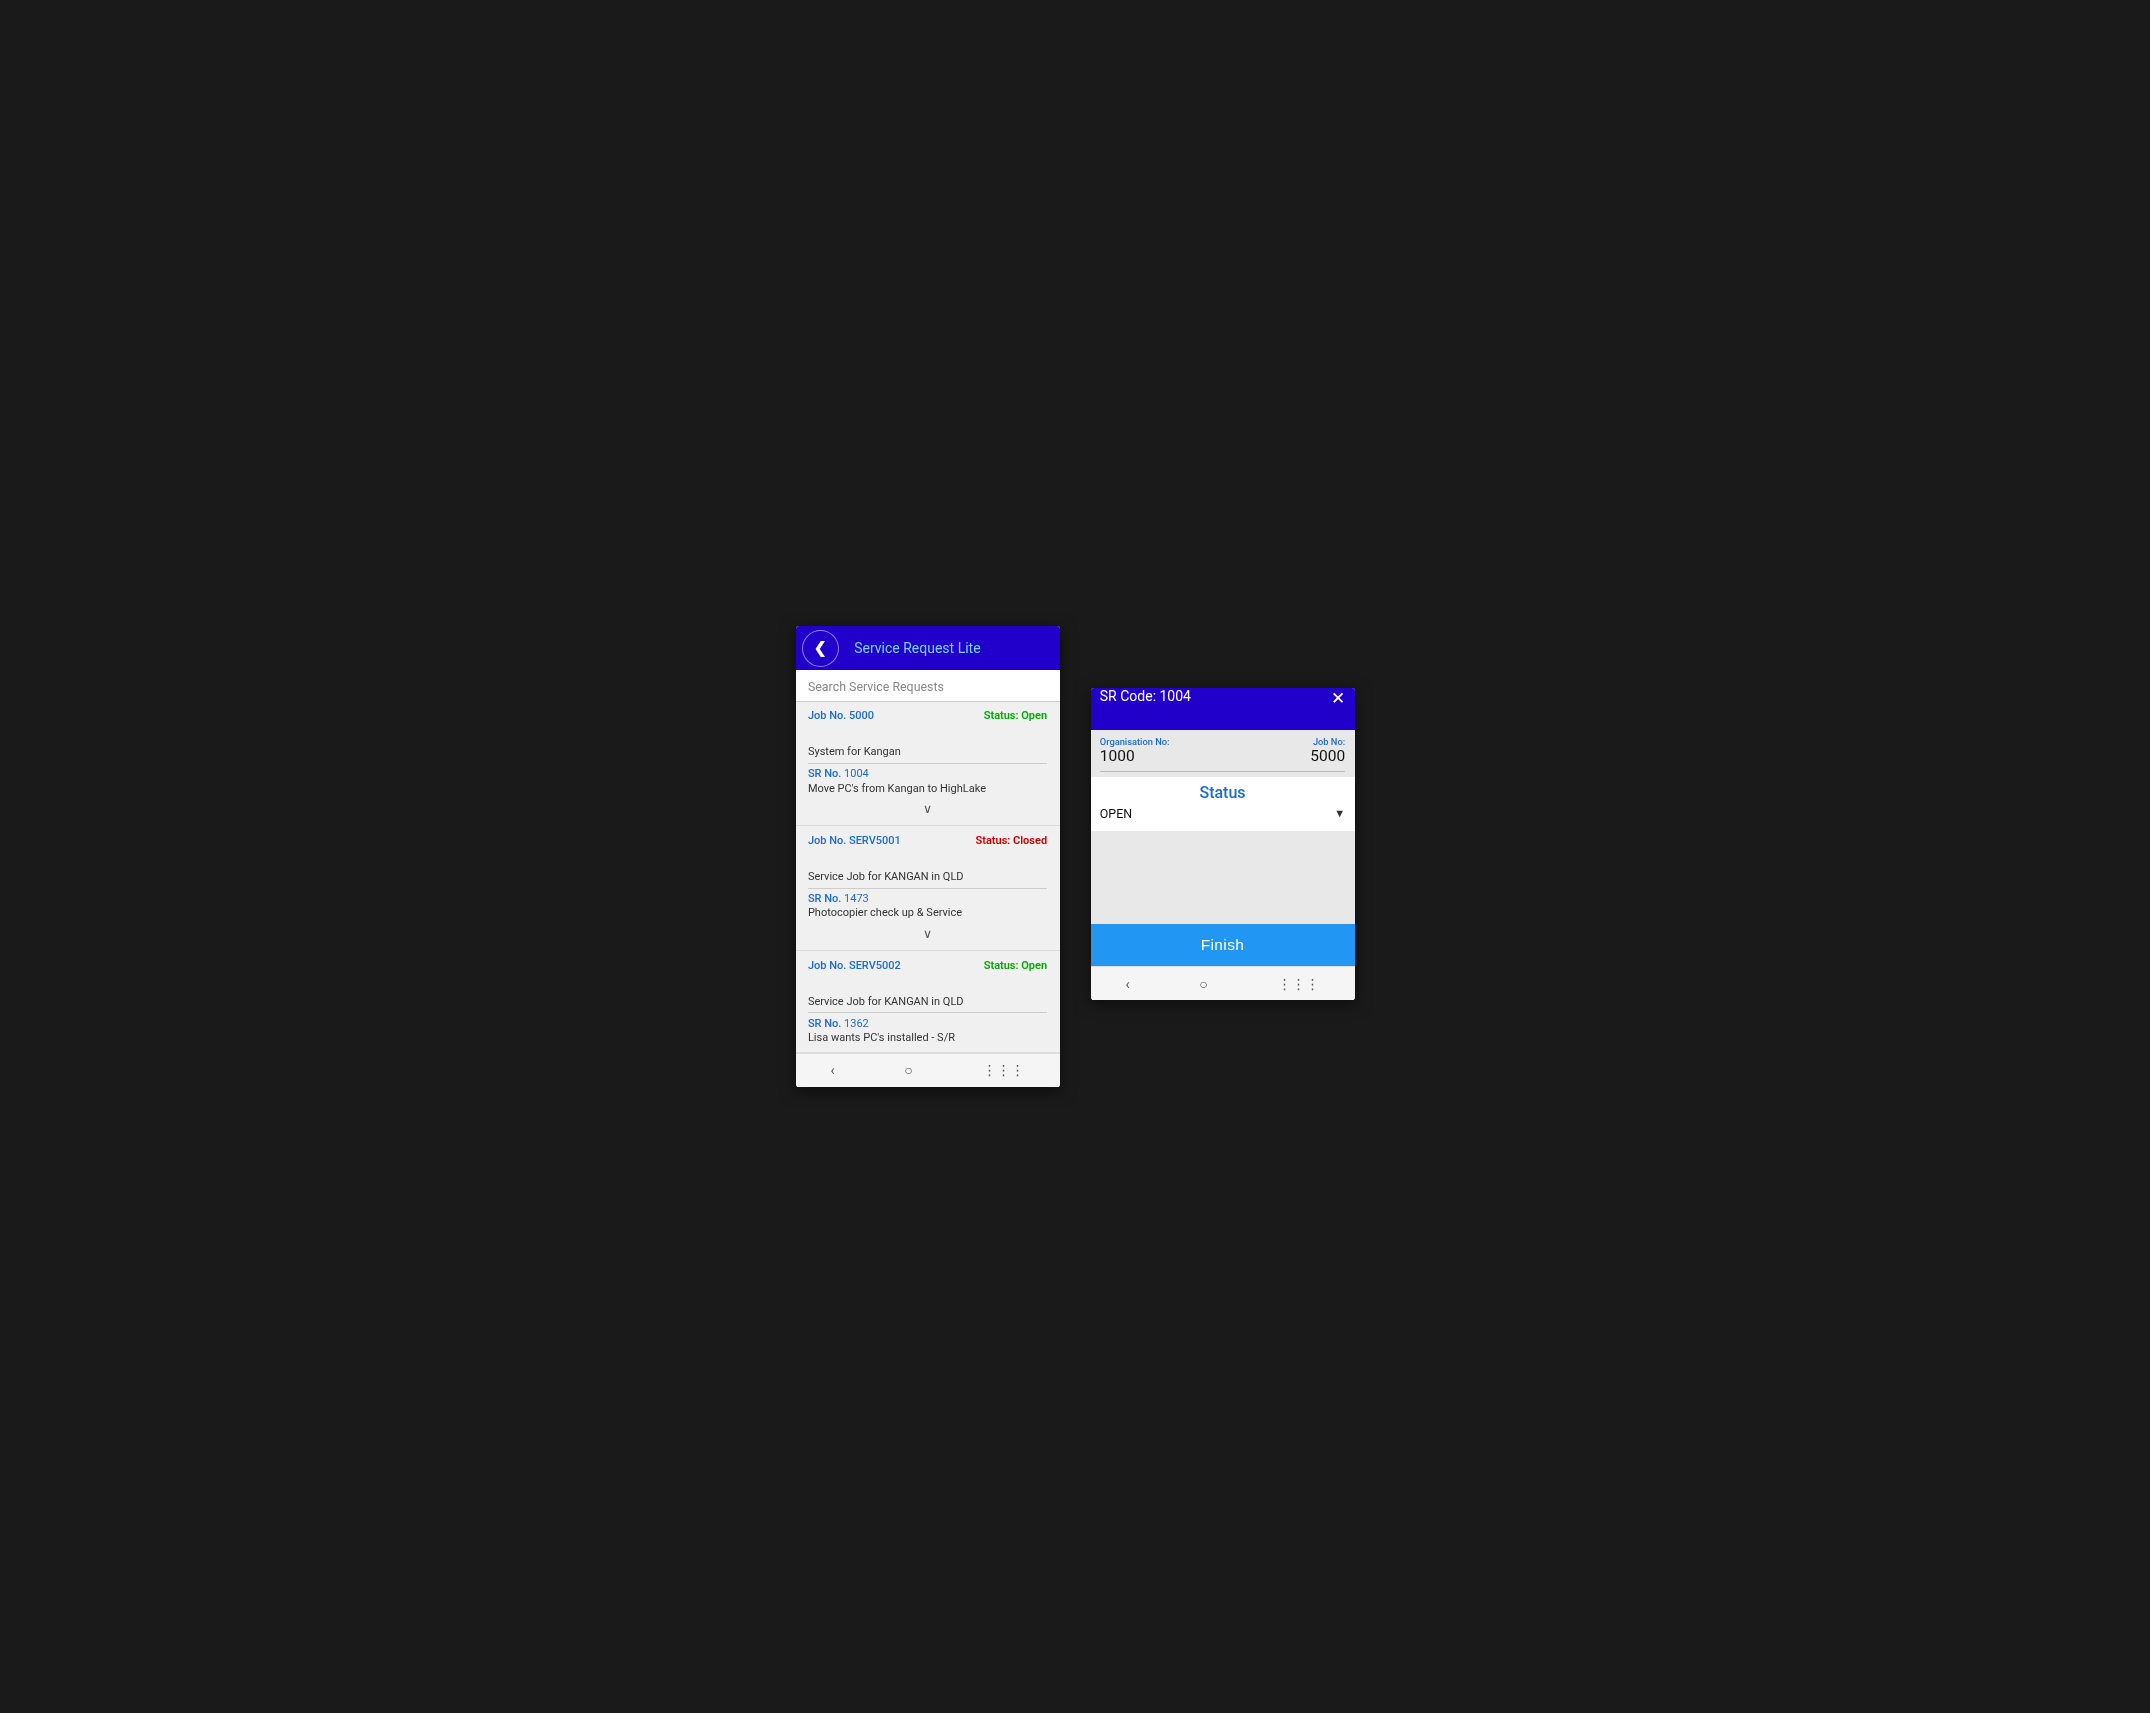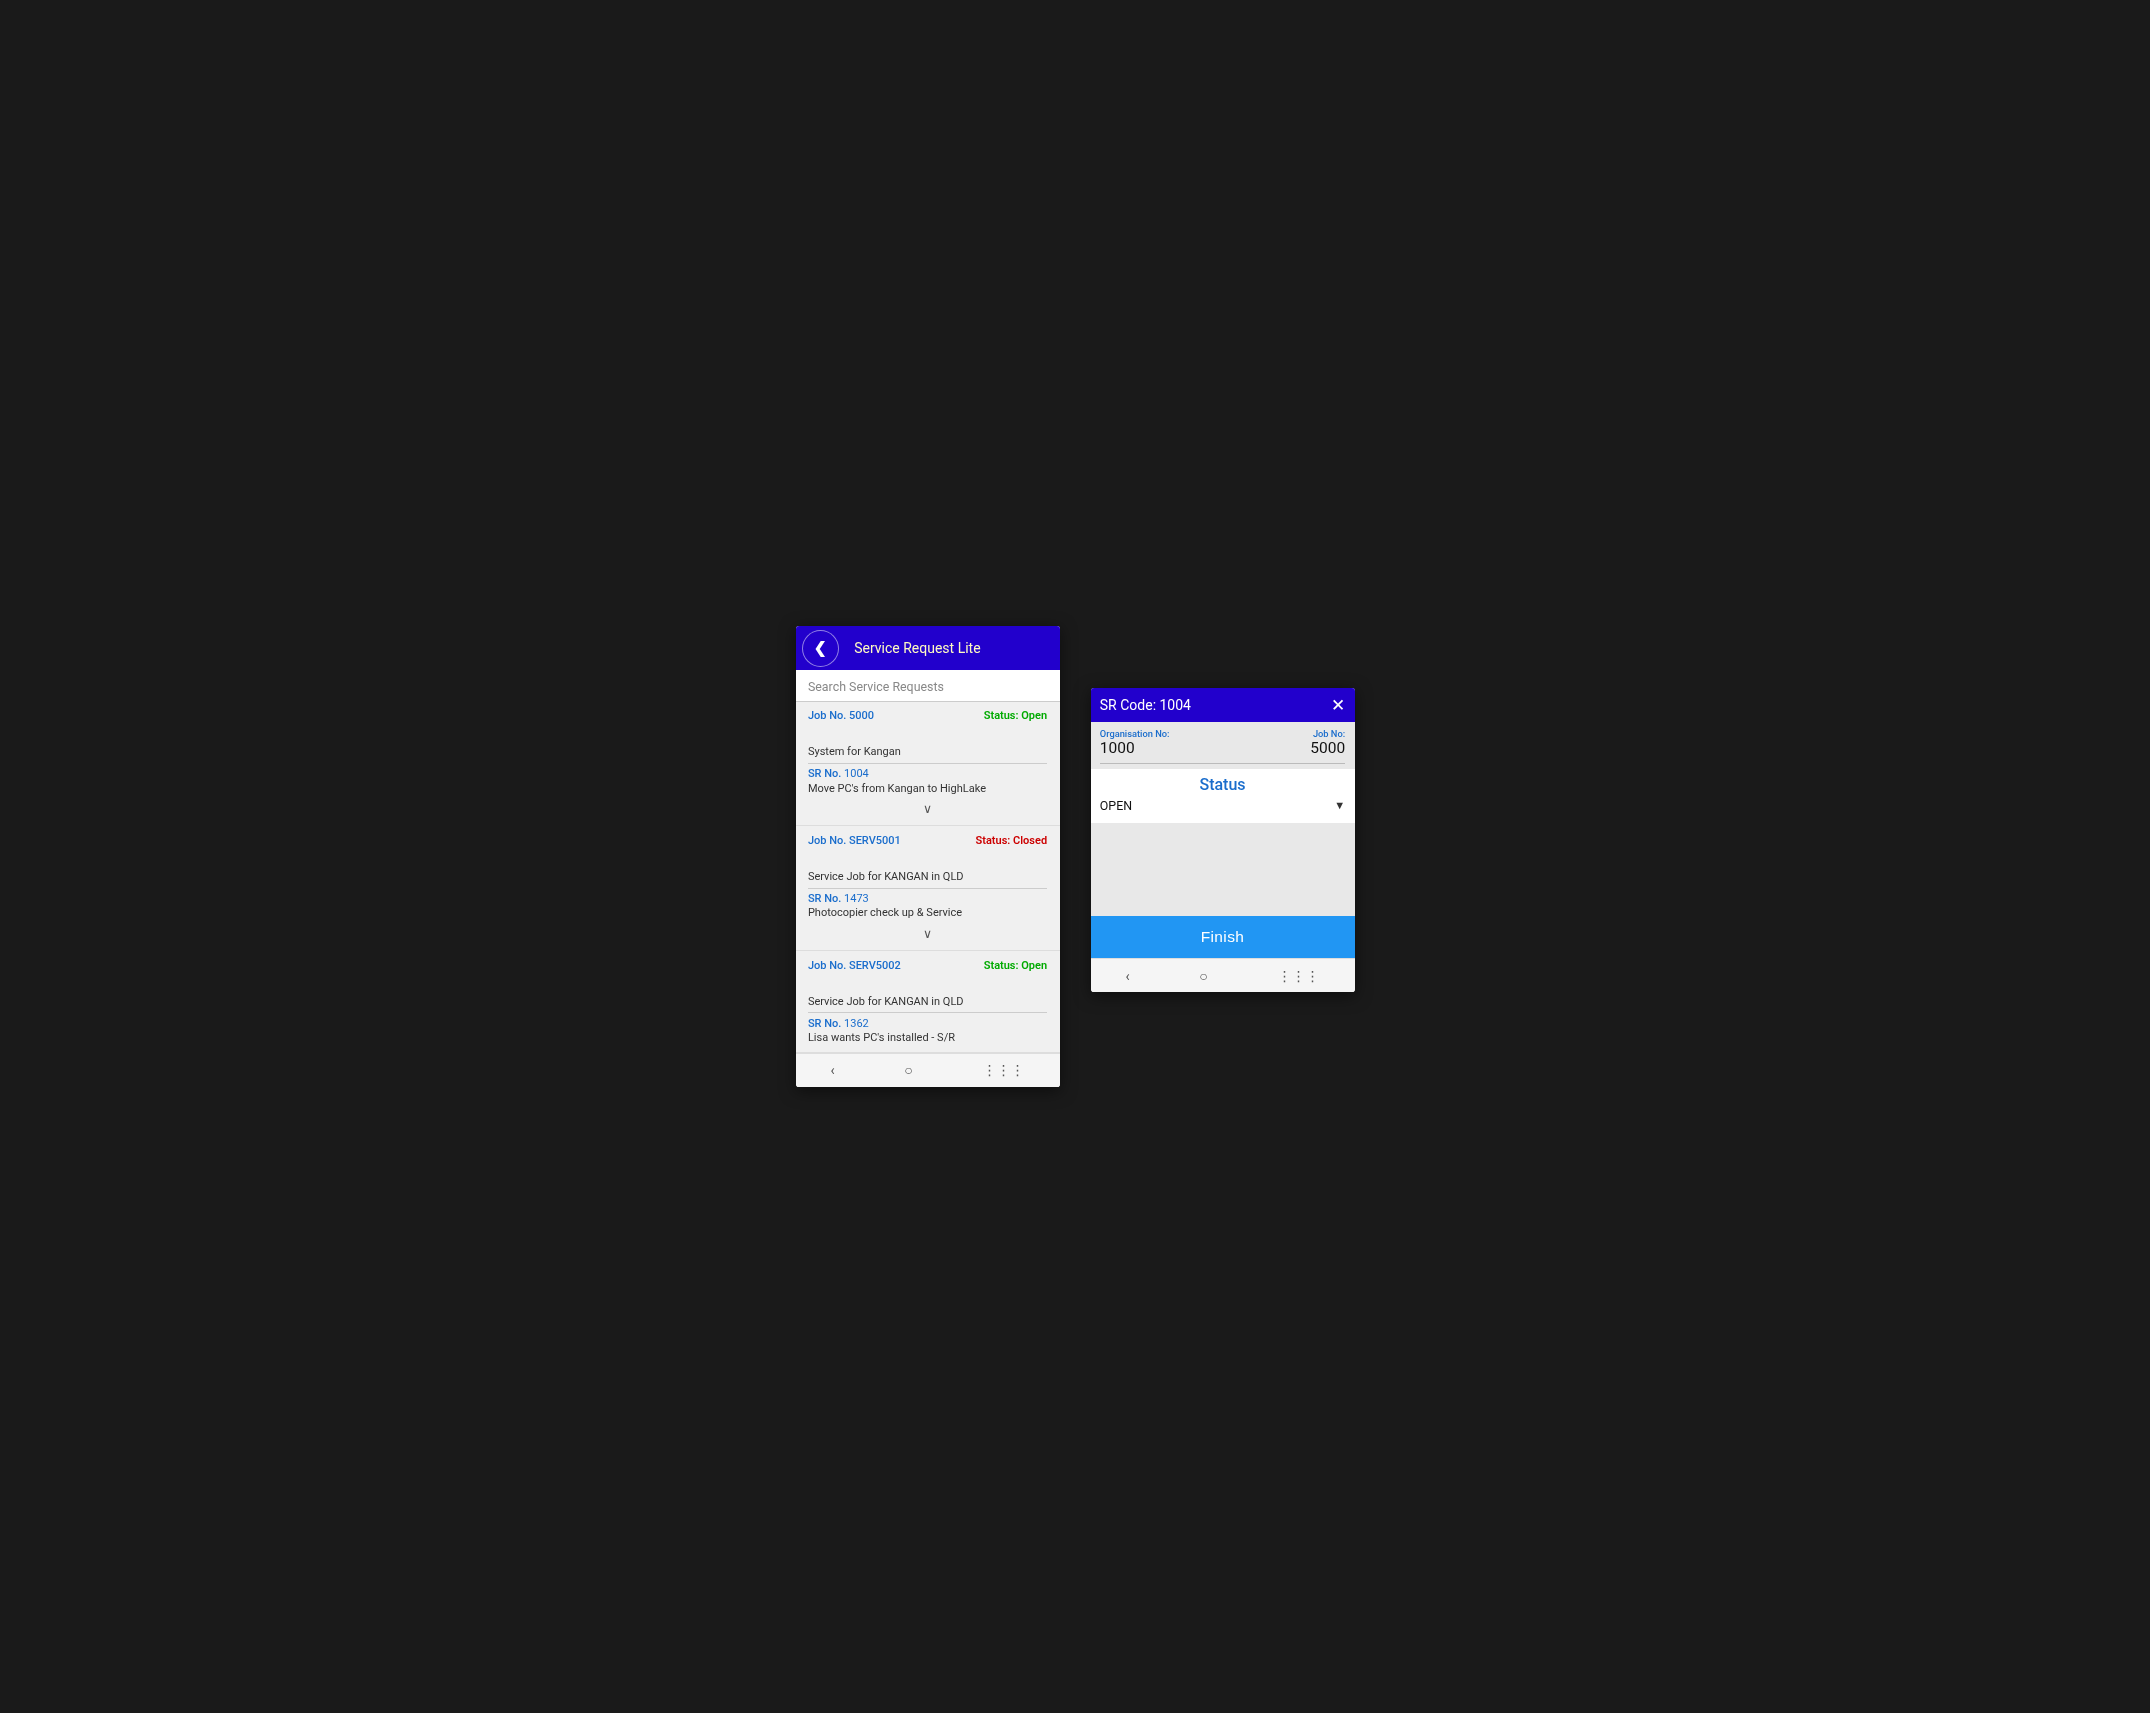--- a/index.html
+++ b/index.html
@@ -45,21 +45,21 @@
       border: 1.6px solid rgba(255,255,255,0.5);
       cursor: pointer;
       flex-shrink: 0;
     }
     .back-arrow {
       color: #fff;
       font-size: 15.5px;
       font-weight: bold;
     }
     .header-title {
-      color: #fef9c3;
+      color: #7dd3fc;
       font-size: 14px;
       font-weight: 400;
       margin-left: 15.5px;
     }
 
     .search-bar {
       padding: 9.3px 12.4px 6.2px 12.4px;
       font-size: 12.4px;
       color: #888;
       border-bottom: 0.8px solid #ccc;
@@ -161,23 +161,23 @@
       border-radius: 3.1px;
       overflow: hidden;
       box-shadow: 0 3.1px 15.5px rgba(0,0,0,0.5);
       margin-top: 62px;
     }
 
     .detail-header {
       background: #2200cc;
       display: flex;
       justify-content: space-between;
-      align-items: center;
+      align-items: flex-start;
       padding: 0 9.3px;
-      height: 34px;
+      height: 42px;
     }
     .detail-title {
       color: #fff;
       font-size: 14px;
       font-weight: 400;
     }
     .close-btn {
       color: #fff;
       font-size: 17px;
       cursor: pointer;

